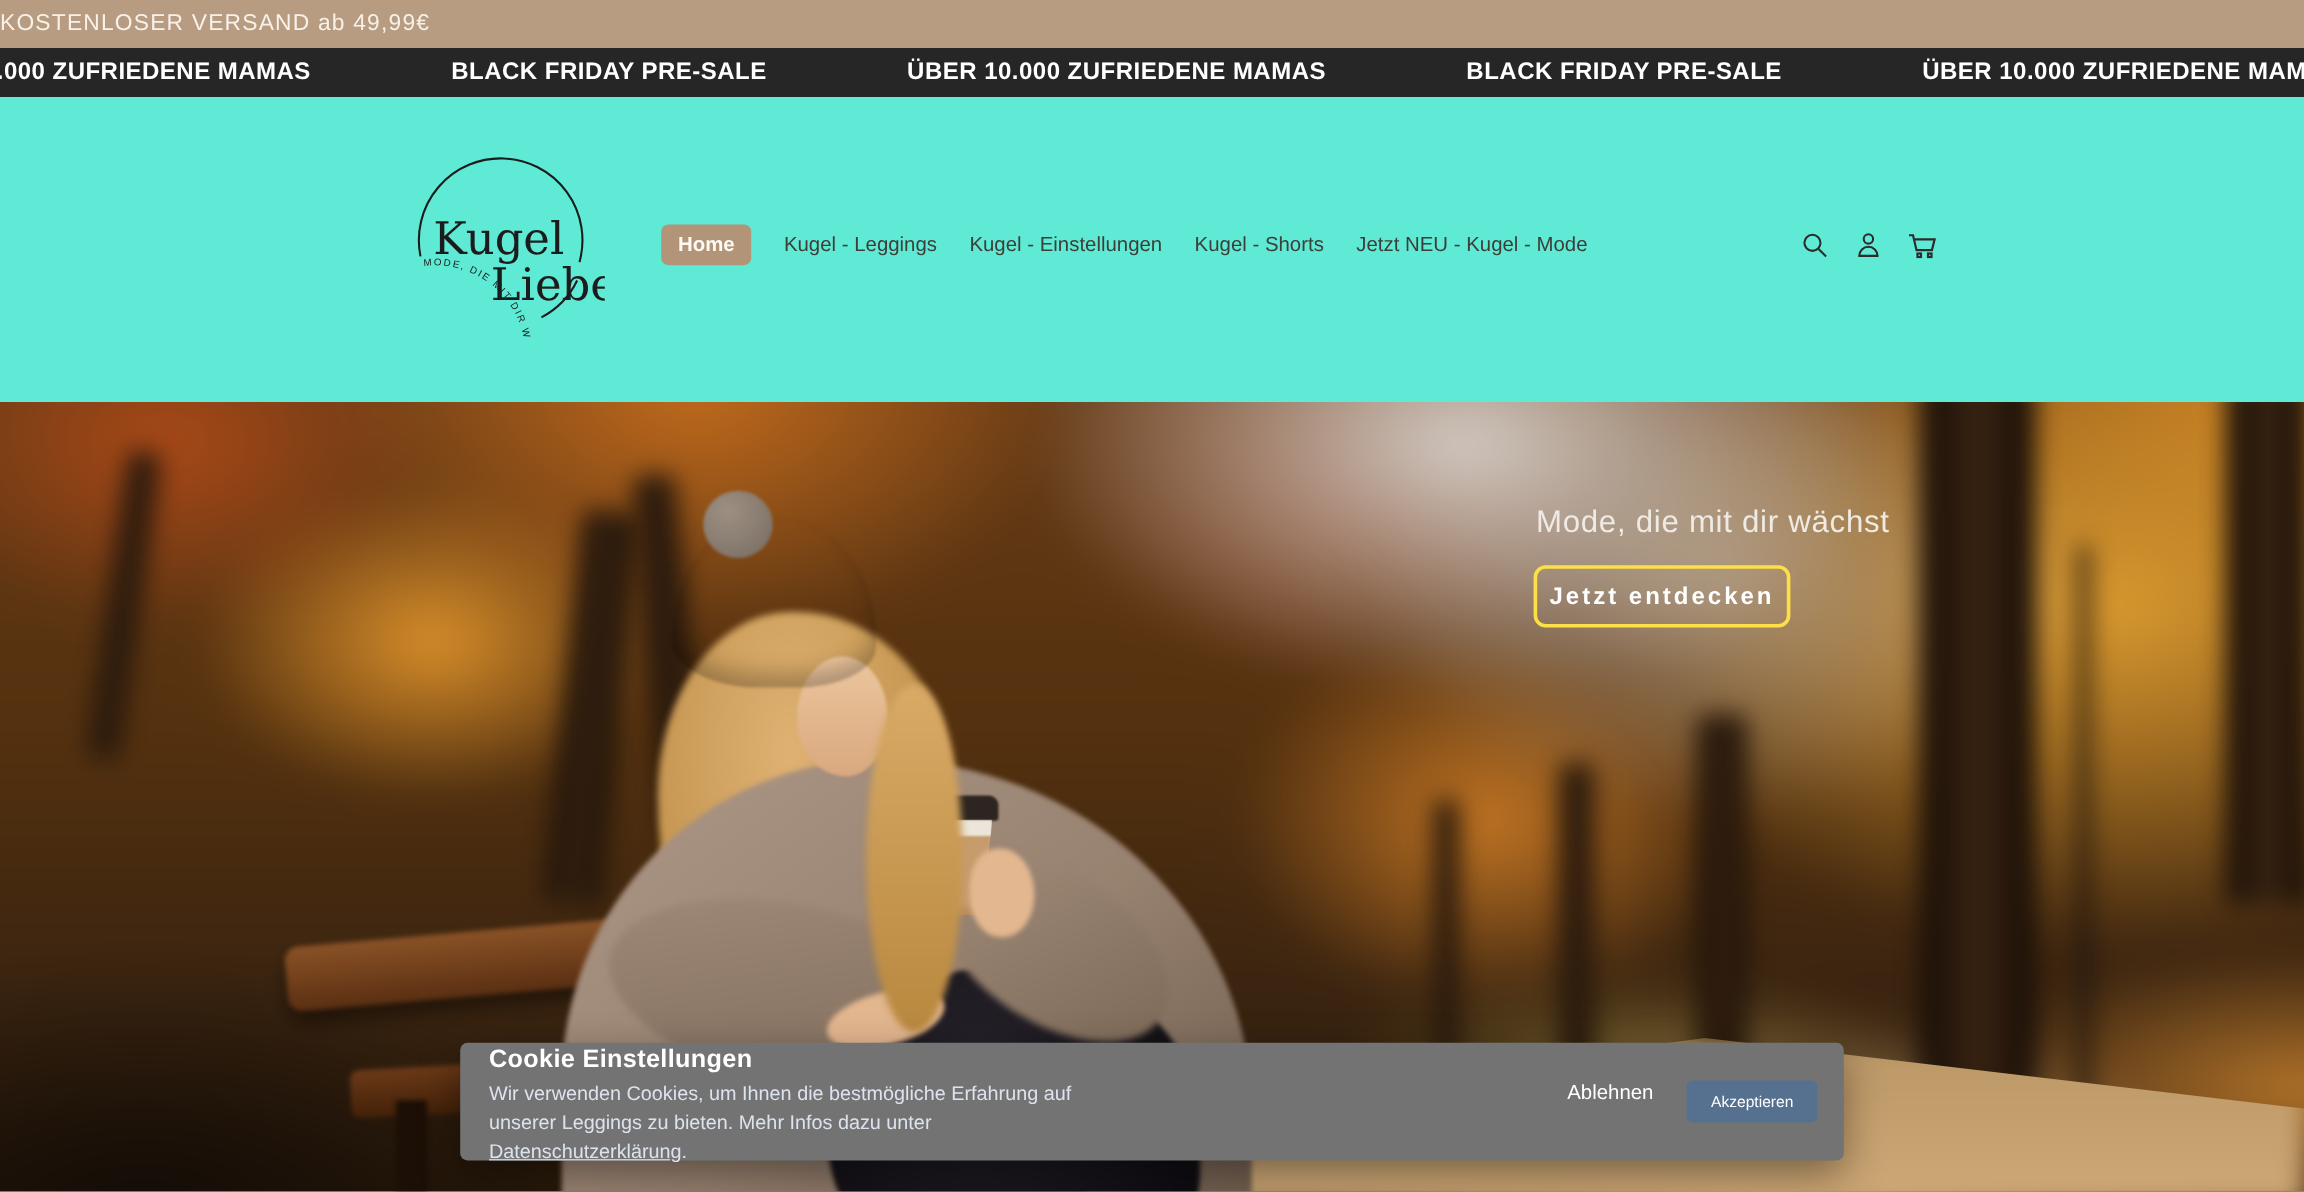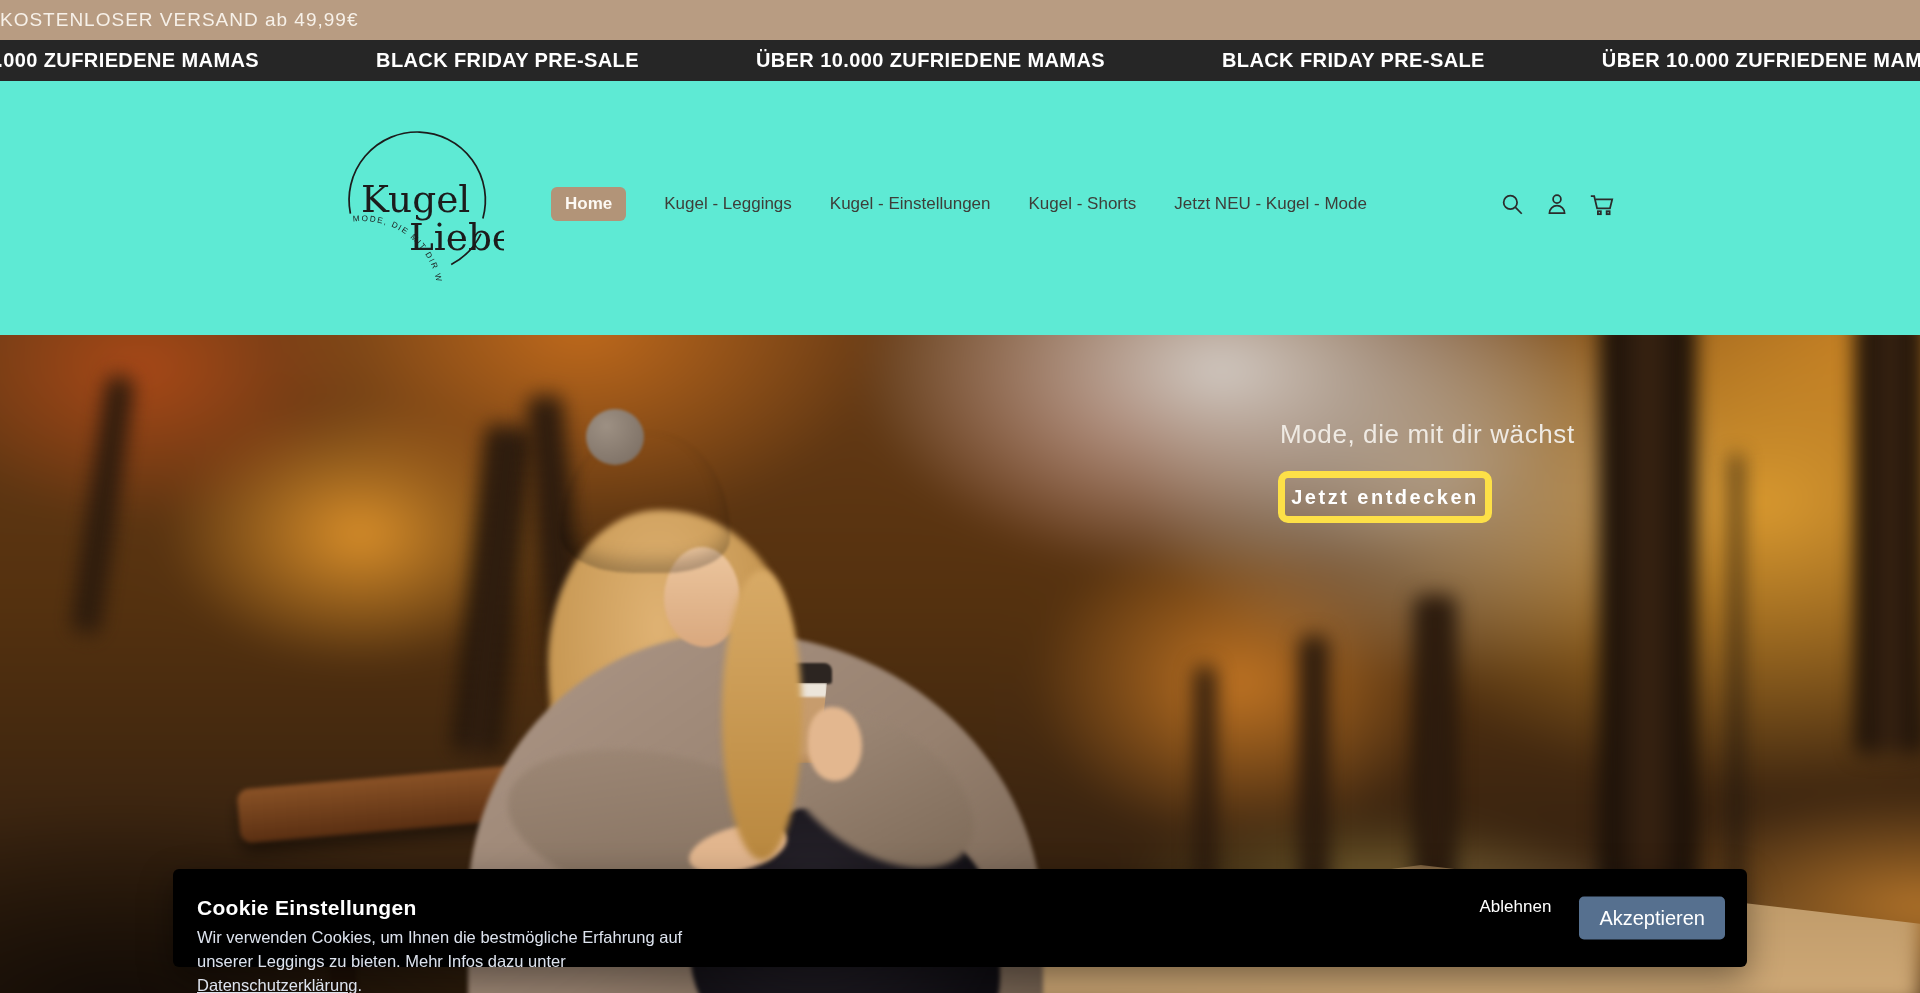--- a/index.html
+++ b/index.html
@@ -13,21 +13,21 @@
 
   
   .marquee { height:41px; background:#262626; display:flex; align-items:center; overflow:hidden; }
   .marquee-track { display:flex; gap:117px; transform:translateX(-90px); white-space:nowrap; }
   .marquee-track span { color:#ffffff; font-weight:700; font-size:20px; letter-spacing:.4px; white-space:nowrap; }
 
   
   header { position:relative; height:254px; background:#5eead4; }
   .logo { position:absolute; left:336px; top:38px; width:168px; height:172px; cursor:pointer; }
   .logo svg { width:100%; height:100%; }
-  .nav { position:absolute; left:551px; top:0; height:246px; display:flex; align-items:center; gap:38px; }
+  .nav { position:absolute; left:551px; top:0; height:246px; display:flex; align-items:center; gap:27px; }
   .nav .pill { background:#b29478; color:#fdf9f3; font-weight:700; font-size:17px; padding:7px 14px; border-radius:6px; text-decoration:none; }
   .nav a.link { color:#3e3e39; font-size:17px; text-decoration:none; }
   .hicons { position:absolute; right:305px; top:0; height:246px; display:flex; align-items:center; gap:18px; }
   .hicons .ic { width:27px; height:27px; display:flex; align-items:center; justify-content:center; cursor:pointer; }
   .hicons svg { stroke:#2b2b2b; fill:none; stroke-width:1.6; }
 
   
   .hero { position:relative; width:1920px; height:666px; overflow:hidden; background:#4a2c12; }
   .hero-blur { position:absolute; inset:-40px; filter:blur(16px);
     background:
@@ -45,32 +45,32 @@
       radial-gradient(ellipse 360px 120px at 70% 80%, #6e5a28, transparent 70%),
       radial-gradient(ellipse 520px 280px at 8% 96%, #120b06, transparent 75%),
       linear-gradient(180deg, #6a3c16 0%, #54310f 42%, #3a2410 72%, #261809 100%);
   }
   .shape { position:absolute; }
   .blurred { filter:blur(10px); }
   .trunk { background:linear-gradient(90deg,#140c06,#3a2412,#140c06); border-radius:10px; }
 
   .hero-heading { position:absolute; left:1280px; top:84px; color:#efeae3; font-size:26px; font-weight:400; letter-spacing:.6px; }
   .hero-cta { position:absolute; left:1278px; top:136px; width:214px; height:52px; background:transparent;
-    border:7px solid #fde047; border-radius:10px; color:#ffffff; font-family:"Liberation Sans",sans-serif;
+    border:3px solid #fde047; border-radius:10px; color:#ffffff; font-family:"Liberation Sans",sans-serif;
     font-size:20px; font-weight:700; letter-spacing:2.5px; cursor:pointer; }
 
   
-  .cookie { position:absolute; left:50%; transform:translateX(-50%); top:869px; width:1574px; height:98px;
-    background:#000000; border-radius:6px; box-shadow:0 12px 34px rgba(0,0,0,.4); padding:27px 24px; z-index:50; }
+  .cookie { position:absolute; left:50%; transform:translateX(-50%); top:869px; width:1153px; height:98px;
+    background:#737373; border-radius:6px; box-shadow:0 12px 34px rgba(0,0,0,.4); padding:2px 24px; z-index:50; }
   .cookie h2 { color:#ffffff; font-size:21px; font-weight:700; margin-bottom:6px; letter-spacing:.3px; }
   .cookie p { color:#dde3ee; font-size:16.5px; line-height:1.45; width:490px; }
   .cookie p a { color:#dde3ee; text-decoration:underline; cursor:pointer; }
   .cookie-actions { position:absolute; right:22px; top:50%; transform:translateY(-50%); display:flex; align-items:flex-start; gap:28px; }
   .btn-decline { background:none; border:none; color:#ffffff; font-size:17px; font-family:"Liberation Sans",sans-serif; cursor:pointer; }
-  .btn-accept { background:#56708f; border:none; color:#ffffff; font-size:20px; font-family:"Liberation Sans",sans-serif;
+  .btn-accept { background:#56708f; border:none; color:#ffffff; font-size:13px; font-family:"Liberation Sans",sans-serif;
     padding:10px 20px; border-radius:5px; cursor:pointer; }
 </style>
 </head>
 <body>
 
 <div class="page">
 
   <div class="announce">
     <span>KOSTENLOSER VERSAND ab 49,99€</span>
   </div>

